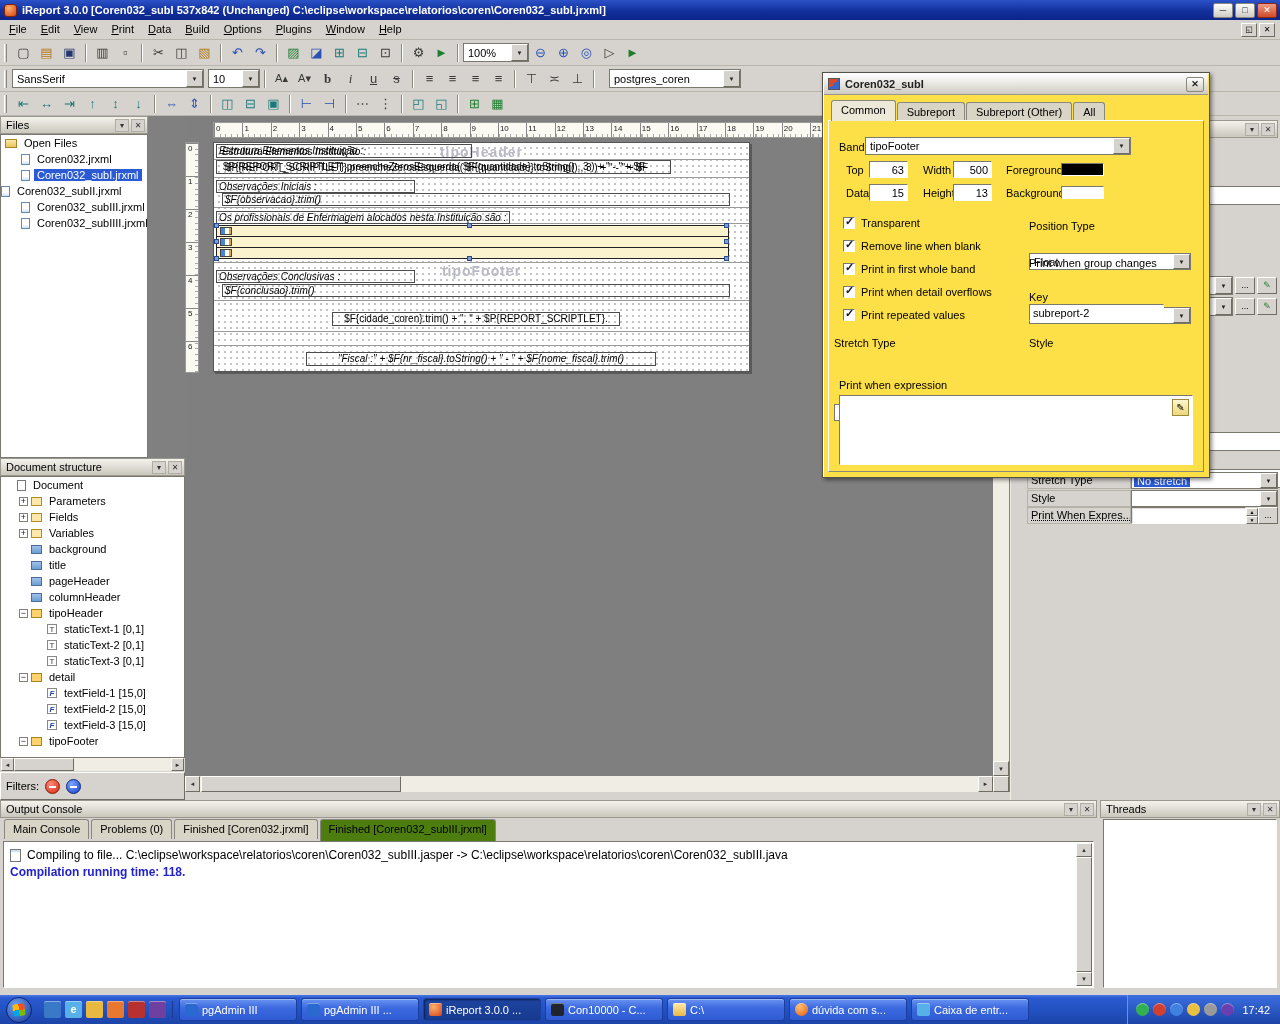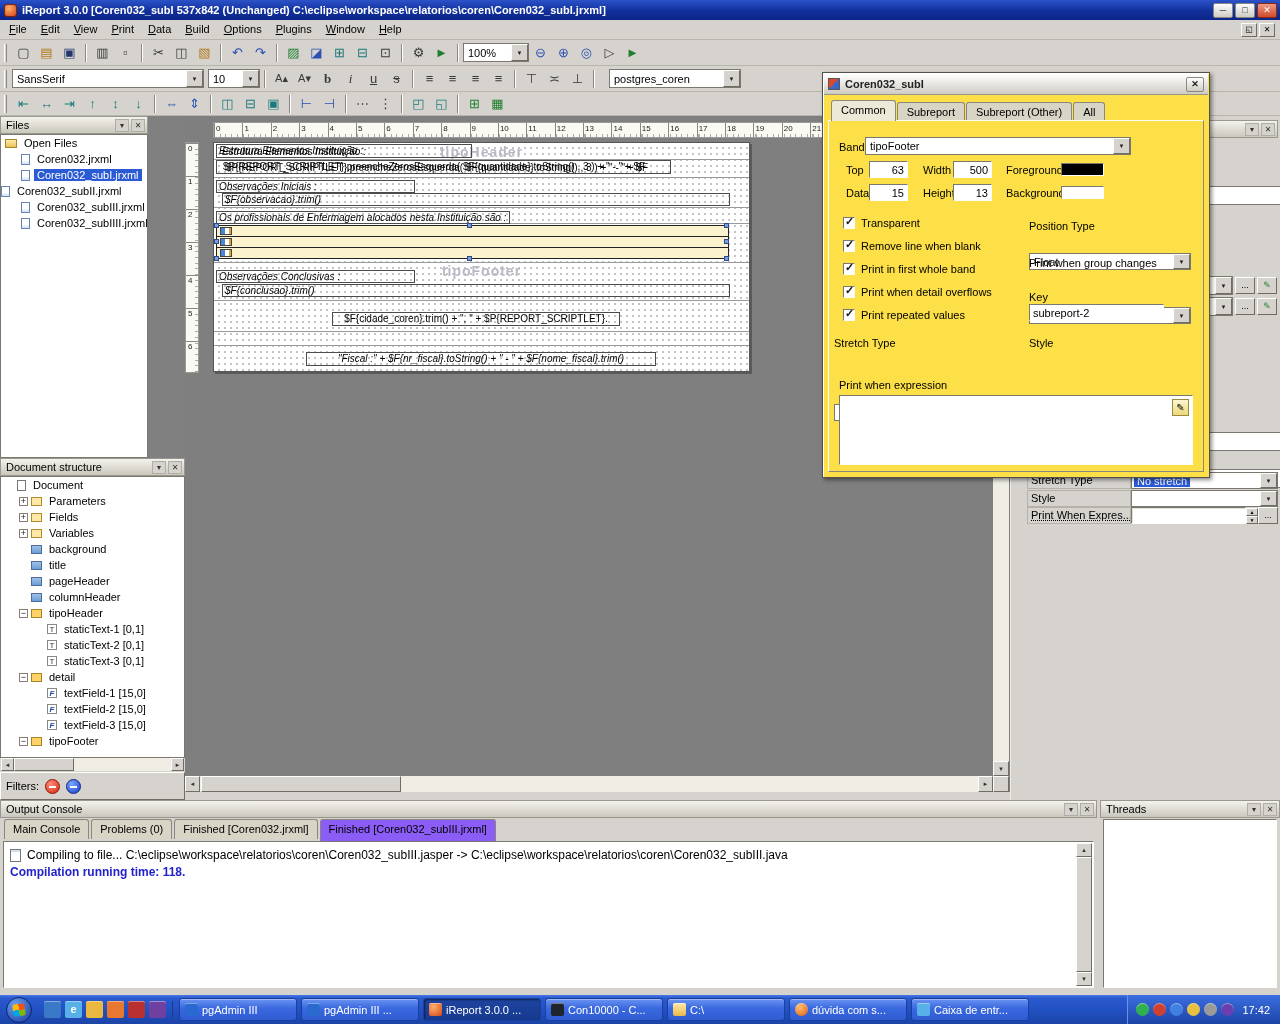--- a/index.html
+++ b/index.html
@@ -104,21 +104,21 @@
 .ta-l{text-align:left}
 .dswatch{width:43px;height:13px;border:1px solid;border-color:#7b786f #fdfdfa #fdfdfa #7b786f}
 .dchk{display:flex;align-items:center;gap:6px}
 .chk{width:12px;height:12px;background:#fff;border:1px solid;border-color:#7b786f #fdfdfa #fdfdfa #7b786f;position:relative;flex:none}
 .chkmark{position:absolute;left:1px;top:-3px;font-size:11px;font-weight:bold;color:#1a1a1a}
 .dexp{position:absolute;left:16px;top:322px;width:354px;height:70px;background:#fff;border:1px solid;border-color:#7b786f #fdfdfa #fdfdfa #7b786f;resize:none;font-family:"DejaVu Sans Mono",monospace;font-size:11px}
 .dedit{position:absolute;right:20px;top:326px;width:17px;height:17px;background:linear-gradient(#fdf6cf,#ecd87a);border:1px solid #9a8a3a;font-size:10px;text-align:center;line-height:15px;z-index:3}
 
 .ctabs{position:absolute;left:4px;top:19px;height:22px;display:flex;align-items:flex-start}
 .ctab{height:20px;padding:0 8px;line-height:19px;background:#d8d4c6;border:1px solid #8a877f;border-bottom:none;border-radius:3px 3px 0 0;margin-right:2px;font-size:11px}
-.ctab.active{height:22px;background:#8b5cf6;position:relative;z-index:2}
+.ctab.active{height:22px;background:#4d7c0f;position:relative;z-index:2}
 .cbody{position:absolute;left:3px;right:3px;top:41px;bottom:7px;background:#fff;border:1px solid;border-color:#7b786f #fdfdfa #fdfdfa #7b786f}
 .cline{display:flex;gap:6px;align-items:center;font-size:12px;padding:6px 6px 0}
 .cline2{color:#2222cc;font-weight:bold;font-size:12px;padding:3px 6px}
 .log-page{width:11px;height:13px;background:#fff;border:1px solid #777;box-shadow:inset 0 2px 0 #cfe0f0;flex:none}
 
 .taskbar{position:absolute;left:0;top:995px;width:1280px;height:29px;background:linear-gradient(180deg,#4b78e8 0%,#2a5ad0 10%,#2150c0 55%,#1c44a8 100%);display:flex;align-items:center}
 .orb{width:26px;height:26px;border-radius:50%;background:radial-gradient(circle at 35% 30%,#6aa0f0,#1a3a9a);border:1px solid #0c2470;margin:0 6px;display:flex;align-items:center;justify-content:center;flex:none}
 .flag{width:12px;height:12px;border-radius:2px;transform:rotate(-8deg);background:conic-gradient(#f25022 0 90deg,#7fba00 0 180deg,#00a4ef 0 270deg,#ffb900 0 360deg)}
 .ql{display:flex;gap:4px;align-items:center;padding:0 6px;border-right:1px solid #1a3a90;margin-right:4px}
 .qli{width:17px;height:17px;border-radius:2px;color:#fff;font-size:11px;font-weight:bold;text-align:center;line-height:16px;flex:none;box-shadow:inset 0 1px 0 rgba(255,255,255,.4)}

